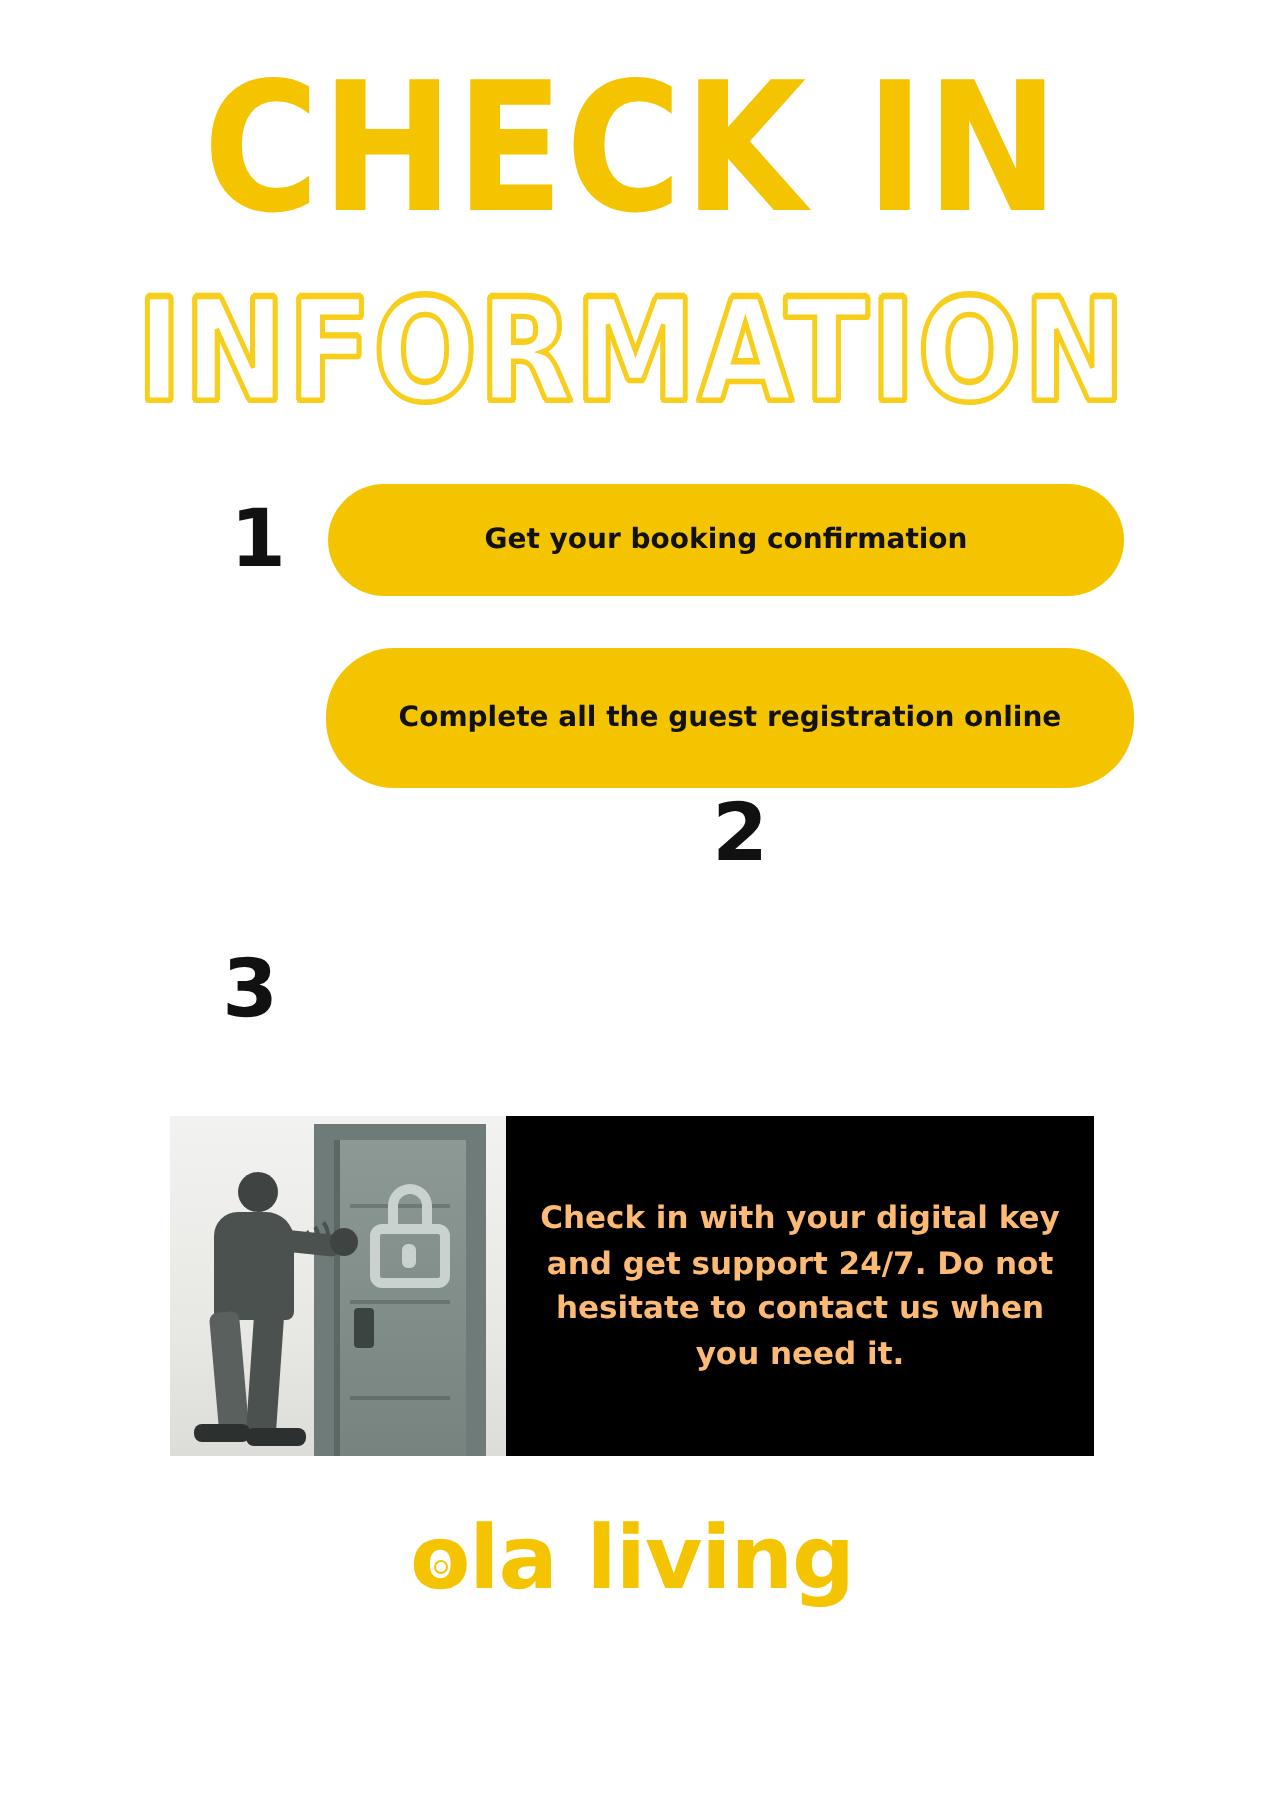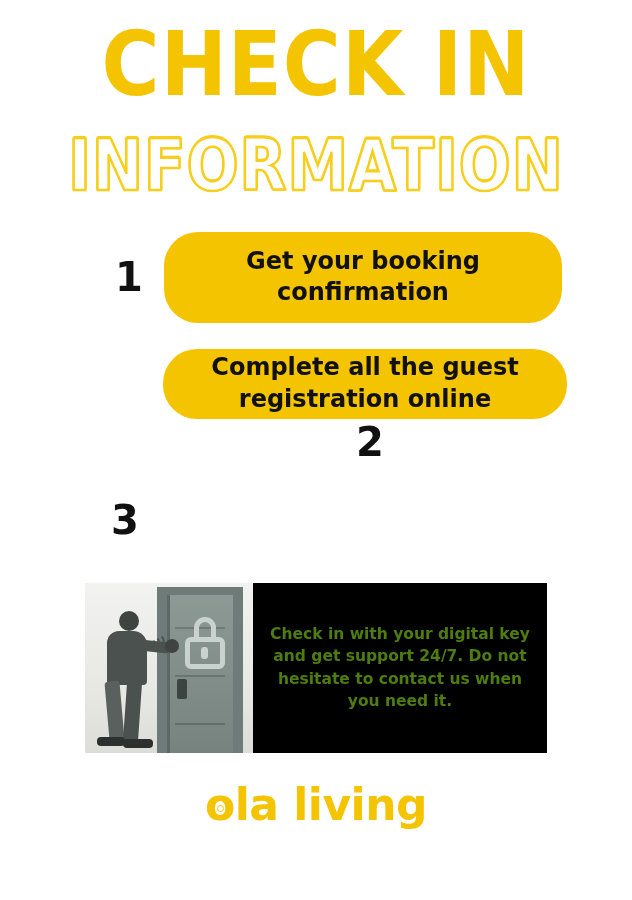--- a/index.html
+++ b/index.html
@@ -16,21 +16,21 @@
     height: 900px;
     background: #ffffff;
     display: flex;
     flex-direction: column;
     align-items: center;
   }
 
   
   .title-block {
     width: 100%;
-    padding-top: 22px;
+    padding-top: 32px;
     text-align: center;
   }
   .title-main {
     font-family: "DejaVu Sans", sans-serif;
     font-weight: bold;
     font-size: 76px;
     line-height: 0.95;
     letter-spacing: 1px;
     color: #F5C400;
     transform: scaleY(1.18) scaleX(1.04);
@@ -75,21 +75,21 @@
     flex: 0 0 auto;
     text-align: center;
     width: 46px;
   }
   .pill {
     background: #F5C400;
     border-radius: 34px;
     color: #111111;
     font-family: "DejaVu Sans", sans-serif;
     font-weight: bold;
-    font-size: 24px;
+    font-size: 14px;
     line-height: 1.3;
     text-align: center;
     padding: 14px 22px;
     display: flex;
     align-items: center;
     justify-content: center;
     min-height: 56px;
   }
 
   
@@ -242,21 +242,21 @@
     border-bottom-color: transparent;
     border-radius: 50%;
   }
   .nfc span:nth-child(1){ left:0; top:6px; width:6px; height:8px; }
   .nfc span:nth-child(2){ left:0; top:3px; width:11px; height:14px; }
   .nfc span:nth-child(3){ left:0; top:0; width:16px; height:20px; }
 
   .banner-text {
     flex: 1 1 auto;
     background: #000000;
-    color: #4d7c0f;
+    color: #fdba74;
     font-family: "DejaVu Sans", sans-serif;
     font-weight: bold;
     font-size: 15.5px;
     line-height: 1.45;
     display: flex;
     align-items: center;
     justify-content: center;
     text-align: center;
     padding: 10px 14px;
   }

